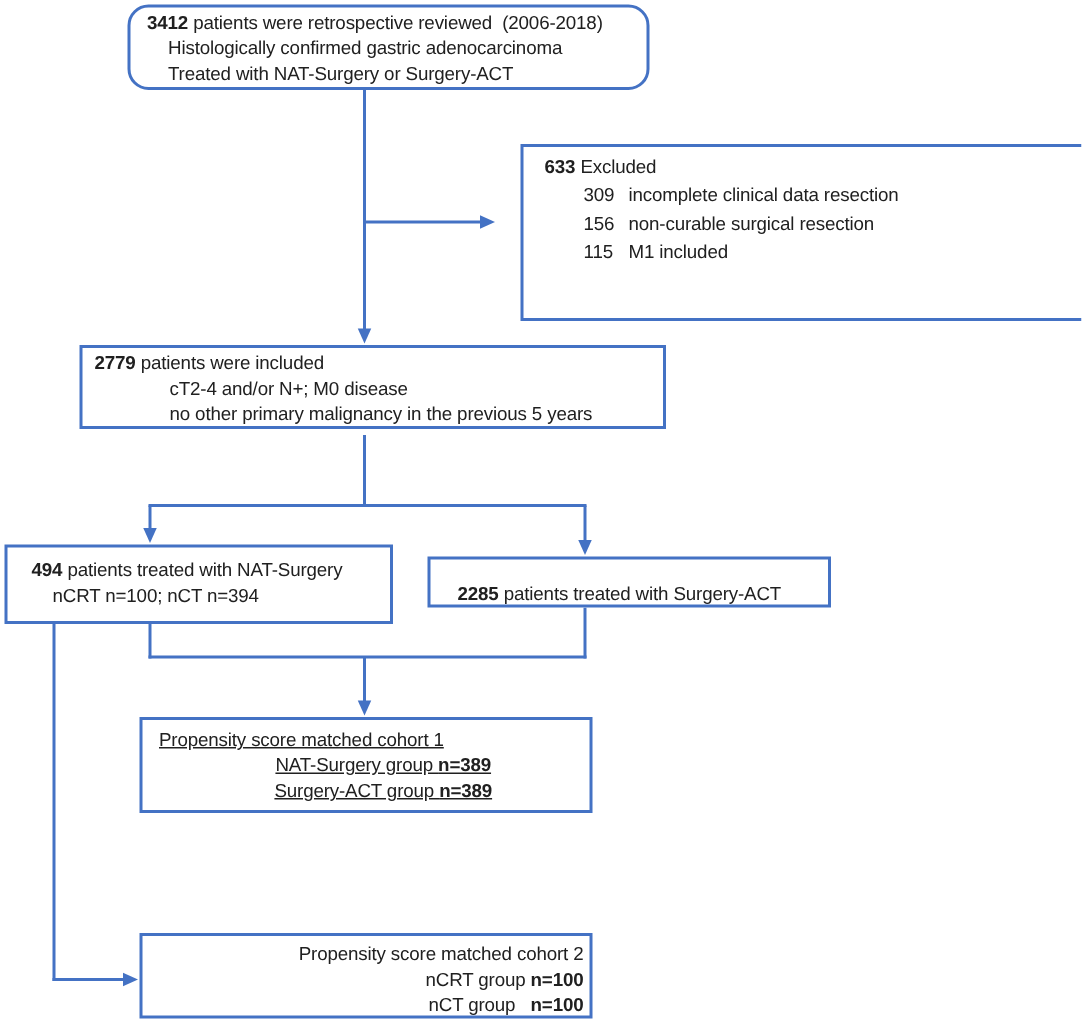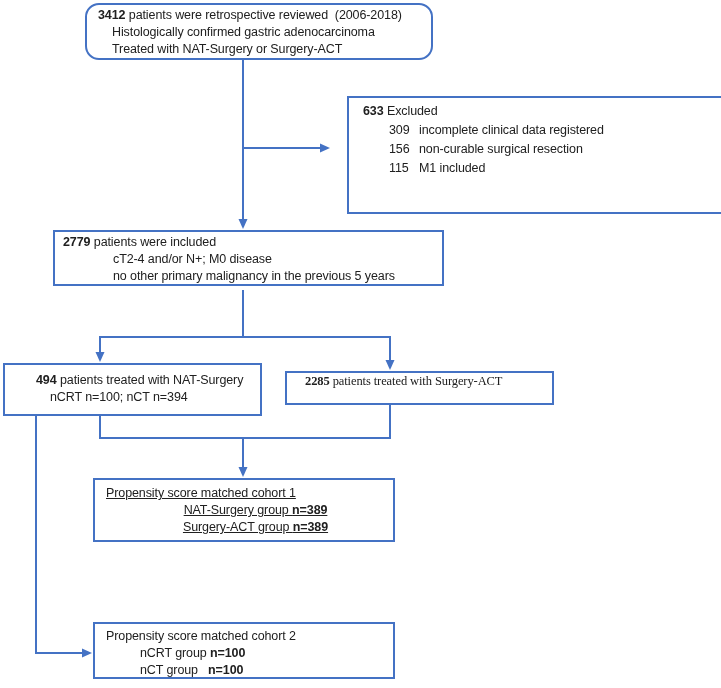--- a/index.html
+++ b/index.html
@@ -37,29 +37,29 @@
   #box-reviewed    { left: 85px;  top: 3px;   width: 348px; height: 57px;  padding: 2px 4px 0 11px; border-radius: 14px; }
   #box-reviewed .sub { margin-left: 14px; }
 
   #box-excluded    { left: 330px; top: 96px;  width: 386px; height: 118px; padding: 4px 20px 0 14px; line-height: 19px; margin-left: 17px; }
   #box-excluded .item { margin-left: 26px; }
   #box-excluded .num { display: inline-block; width: 30px; }
 
   #box-included    { left: 53px;  top: 230px; width: 391px; height: 56px;  padding: 2px 4px 0 8px; }
   #box-included .sub { margin-left: 50px; }
 
-  #box-nat-surgery { left: 3px;   top: 363px; width: 259px; height: 53px;  padding: 7px 4px 0 31px; }
+  #box-nat-surgery { left: 3px;   top: 363px; width: 259px; height: 53px;  padding: 7px 4px 0 16px; }
   #box-nat-surgery .sub { margin-left: 14px; }
 
-  #box-surgery-act { left: 285px; top: 371px; width: 269px; height: 34px;  display: flex; padding: 0 4px 0 18px; font-family: Liberation Serif, serif; }
+  #box-surgery-act { left: 285px; top: 371px; width: 269px; height: 34px;  display: flex; align-items: center; padding: 16px 4px 0 18px; }
 
   #box-cohort1     { left: 93px;  top: 478px; width: 302px; height: 64px;  padding: 5px 4px 0 11px; text-decoration: underline; }
   #box-cohort1 .sub { margin-left: 16px; text-align: center; }
 
-  #box-cohort2     { left: 93px;  top: 622px; width: 302px; height: 57px;  padding: 4px 4px 0 11px; }
+  #box-cohort2     { left: 93px;  top: 622px; width: 302px; height: 57px;  padding: 4px 4px 0 11px; text-align: right; }
   #box-cohort2 .sub { margin-left: 34px; }
 </style>
 </head>
 <body>
 
 <div id="stage">
 
   <svg id="connectors" width="721" height="688" viewBox="0 0 721 688" xmlns="http://www.w3.org/2000/svg">
 
     <line x1="243" y1="60" x2="243" y2="220"></line>
@@ -90,21 +90,21 @@
   </svg>
 
   <div class="box" id="box-reviewed">
     <span class="line"><span class="b">3412</span><span> patients were retrospective reviewed  (2006-2018)</span></span>
     <span class="line sub">Histologically confirmed gastric adenocarcinoma</span>
     <span class="line sub">Treated with NAT-Surgery or Surgery-ACT</span>
   </div>
 
   <div class="box" id="box-excluded">
     <span class="line"><span class="b">633</span><span> Excluded</span></span>
-    <span class="line item"><span class="num">309</span><span>incomplete clinical data registered</span></span>
+    <span class="line item"><span class="num">309</span><span>incomplete clinical data resection</span></span>
     <span class="line item"><span class="num">156</span><span>non-curable surgical resection</span></span>
     <span class="line item"><span class="num">115</span><span>M1 included</span></span>
   </div>
 
   <div class="box" id="box-included">
     <span class="line"><span class="b">2779</span><span> patients were included</span></span>
     <span class="line sub">cT2-4 and/or N+; M0 disease</span>
     <span class="line sub">no other primary malignancy in the previous 5 years</span>
   </div>
 

